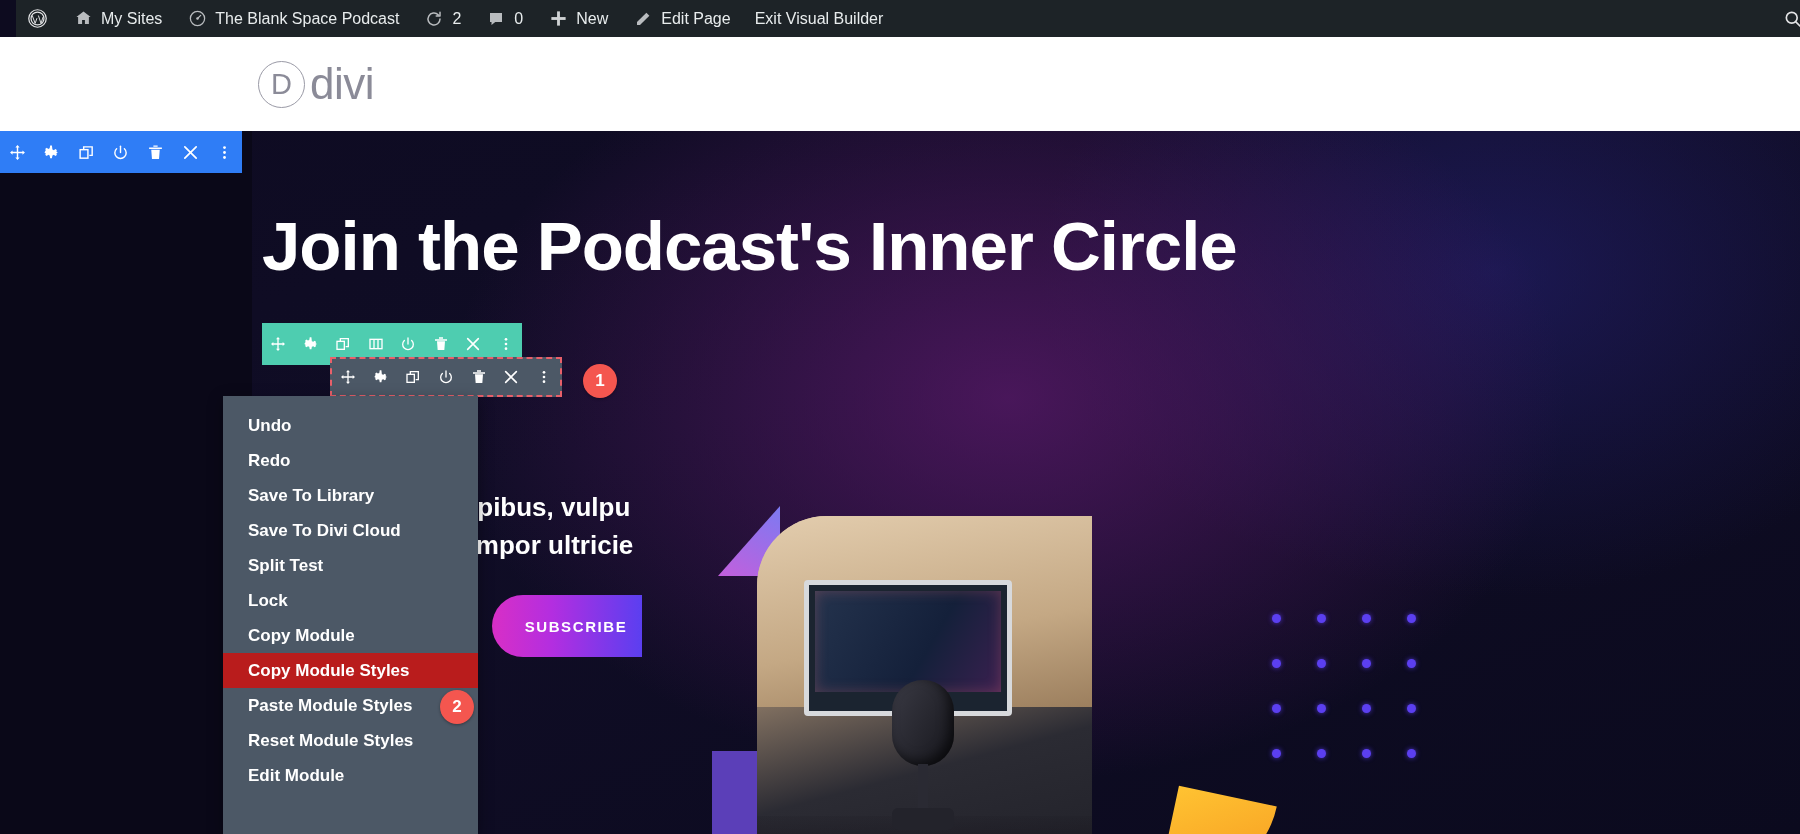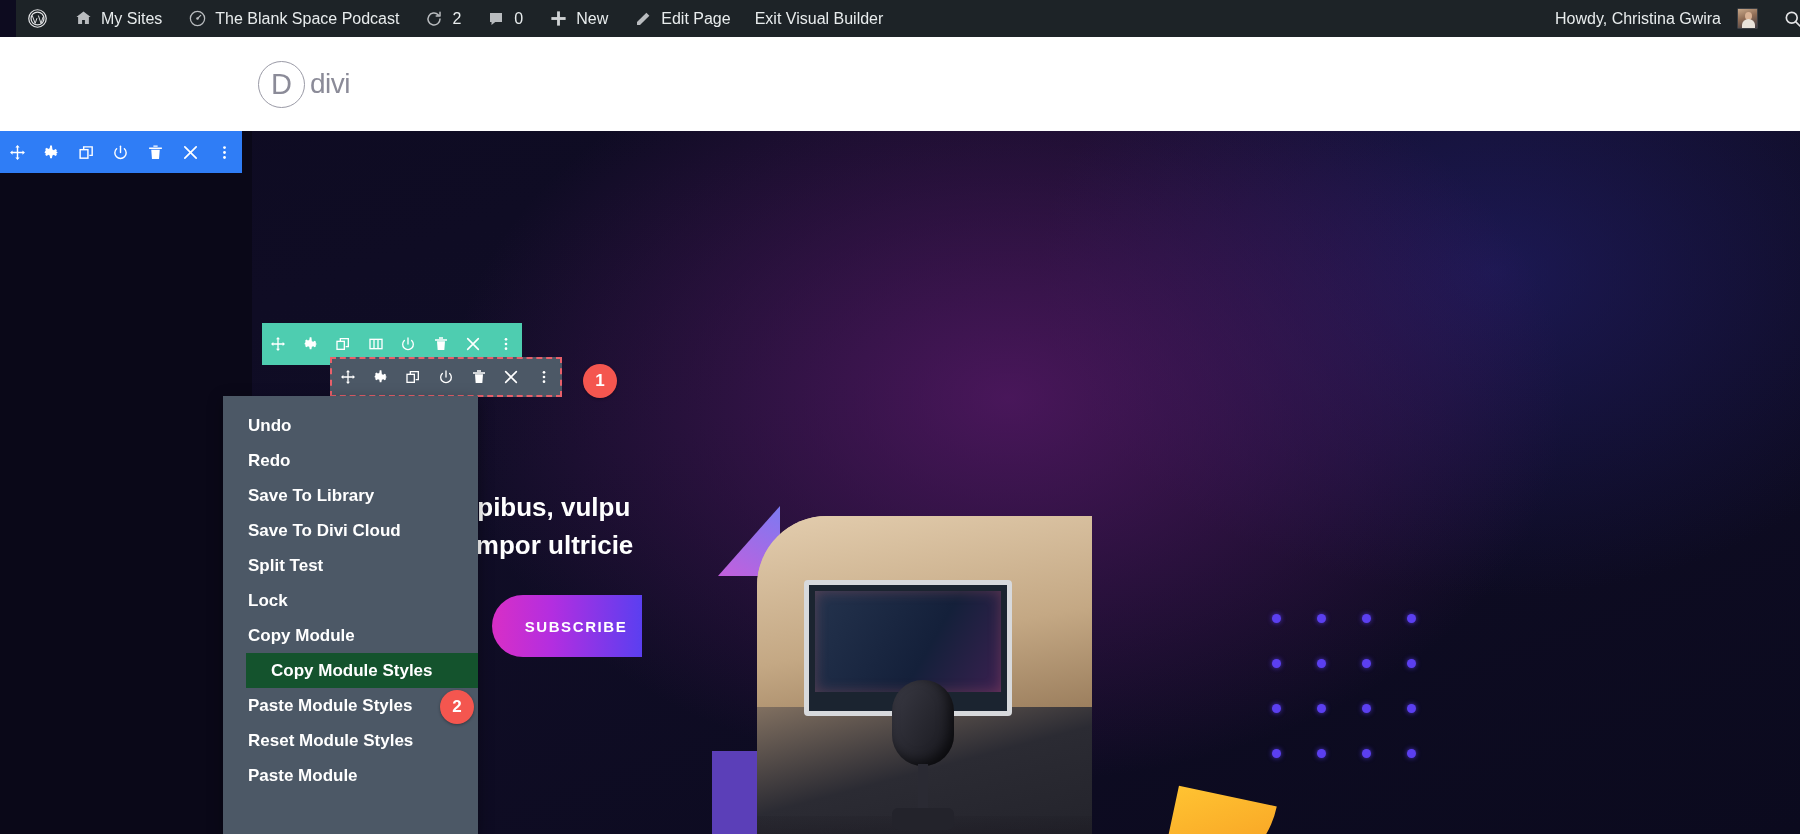--- a/index.html
+++ b/index.html
@@ -30,21 +30,21 @@
   
   #siteheader{
     position:absolute; top:37px; left:0; width:1800px; height:94px;
     background:#ffffff; display:flex; align-items:center; z-index:90;
   }
   #logo{ margin-left:258px; display:flex; align-items:center; gap:4px; }
   .logo-circle{ width:47px; height:47px; border-radius:50%; border:1.6px solid #9a9aa6;
     display:flex; align-items:center; justify-content:center;
     font-size:29px; color:#8b8b98; font-family:"Liberation Sans",sans-serif; font-weight:300;
     letter-spacing:0; }
-  .logo-word{ font-size:28px; color:#8b8b98; font-weight:300; letter-spacing:-0.5px;
+  .logo-word{ font-size:44px; color:#8b8b98; font-weight:300; letter-spacing:-0.5px;
     margin-left:1px; }
   #mainnav{ margin-left:auto; margin-right:200px; display:flex; align-items:center; gap:0; }
   #mainnav a{ color:#666; font-size:17.5px; padding:0 22px; text-decoration:none;
     white-space:nowrap; }
   .nav-icn{ color:#444; padding:0 18px; display:flex; align-items:center; }
 
   
   #canvas{
     position:absolute; top:131px; left:0; width:1800px; height:703px;
     background:
@@ -136,21 +136,21 @@
     box-shadow:0 1px 3px rgba(0,0,0,.35); }
   #badge1{ left:583px; top:364px; }
   #badge2{ left:440px; top:690px; }
 
   
   #ctxmenu{ position:absolute; left:223px; top:396px; width:255px; height:438px;
     background:#4c5866; z-index:150; padding:12px 0 0 0;
     box-shadow:0 4px 14px rgba(0,0,0,.35); }
   #ctxmenu .mi{ height:35px; display:flex; align-items:center; padding-left:25px;
     color:#fff; font-size:17px; font-weight:bold; cursor:pointer; }
-  #ctxmenu .mi.hl{ background:#14532d;margin-left:23px; }
+  #ctxmenu .mi.hl{ background:#b91c1c; }
 </style>
 </head>
 <body>
 
 <div id="adminbar">
   <div class="ab-item">
     <span class="ab-icon">
       <svg width="21" height="21" viewBox="0 0 24 24" fill="none" stroke="#e3e4e6" stroke-width="1.4">
         <circle cx="12" cy="12" r="10"></circle>
           <circle cx="12" cy="12" r="7.4"></circle>
@@ -216,43 +216,40 @@
     <span>Edit Page</span>
   </div>
 
   <div class="ab-item">
     <span>Exit Visual Builder</span>
   </div>
 
   <div class="spacer"></div>
 
   <div class="ab-item">
-    <span>Howdy, Christina Gwira</span>
-    <span class="ab-avatar"></span>
-  </div>
-  <div class="ab-item">
     <span class="ab-icon">
       <svg width="20" height="20" viewBox="0 0 24 24" fill="none" stroke="#e3e4e6" stroke-width="2">
         <circle cx="10.5" cy="10.5" r="6.5"></circle>
           <path d="M15.4 15.4 21 21" stroke-linecap="round"></path>
       </svg>
     </span>
   </div>
 </div>
 
 <div id="siteheader">
   <div id="logo">
     <div class="logo-circle">D</div>
     <div class="logo-word">divi</div>
   </div>
 </div>
 
 <div id="canvas">
   <div class="leftband"></div>
 
+  <div id="heroHeading">Join the Podcast's Inner Circle</div>
   <div id="heroSub">Adipiscing elit dapibus, vulpu tate in ultricies tempor ultricie</div>
 
   <button id="subscribeBtn">SUBSCRIBE</button>
 
   <div class="tri2"></div>
 
   <div class="purpleSlab"></div>
 
   <div class="photo">
     <div class="desk"></div>
@@ -429,15 +426,15 @@
     <div class="mi">Undo</div>
     <div class="mi">Redo</div>
     <div class="mi">Save To Library</div>
     <div class="mi">Save To Divi Cloud</div>
     <div class="mi">Split Test</div>
     <div class="mi">Lock</div>
     <div class="mi">Copy Module</div>
     <div class="mi hl">Copy Module Styles</div>
     <div class="mi">Paste Module Styles</div>
     <div class="mi">Reset Module Styles</div>
-    <div class="mi">Paste Module</div>
+    <div class="mi">Edit Module</div>
   </div>
 <div class="badge" id="badge2">2</div>
 
 </body></html>

